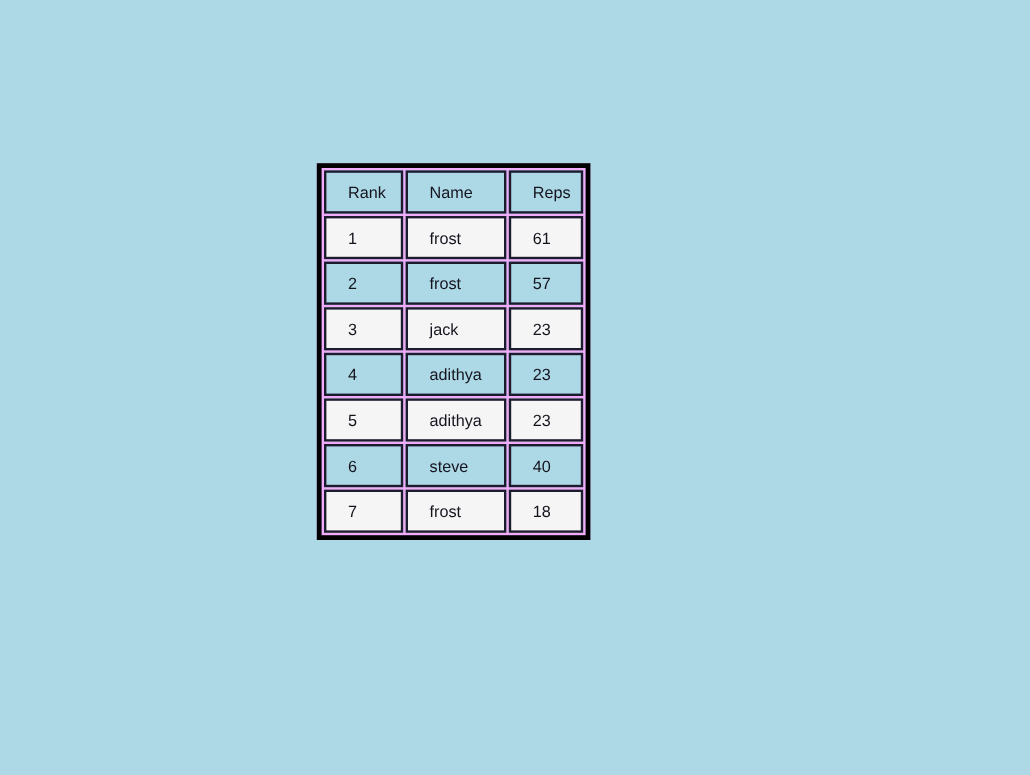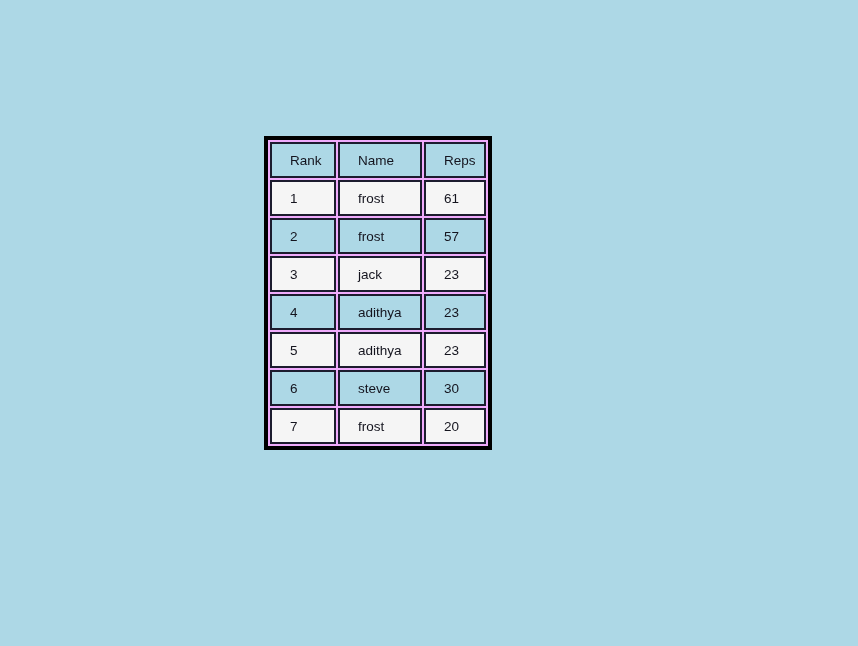--- a/index.html
+++ b/index.html
@@ -98,23 +98,23 @@
           <td class="col-reps">23</td>
         </tr>
         <tr class="row-odd">
           <td class="col-rank">5</td>
           <td class="col-name">adithya</td>
           <td class="col-reps">23</td>
         </tr>
         <tr class="row-even">
           <td class="col-rank">6</td>
           <td class="col-name">steve</td>
-          <td class="col-reps">30</td>
+          <td class="col-reps">40</td>
         </tr>
         <tr class="row-odd">
           <td class="col-rank">7</td>
           <td class="col-name">frost</td>
-          <td class="col-reps">20</td>
+          <td class="col-reps">18</td>
         </tr>
       </tbody>
     </table>
   </div>
 </div>
 
 </body></html>

